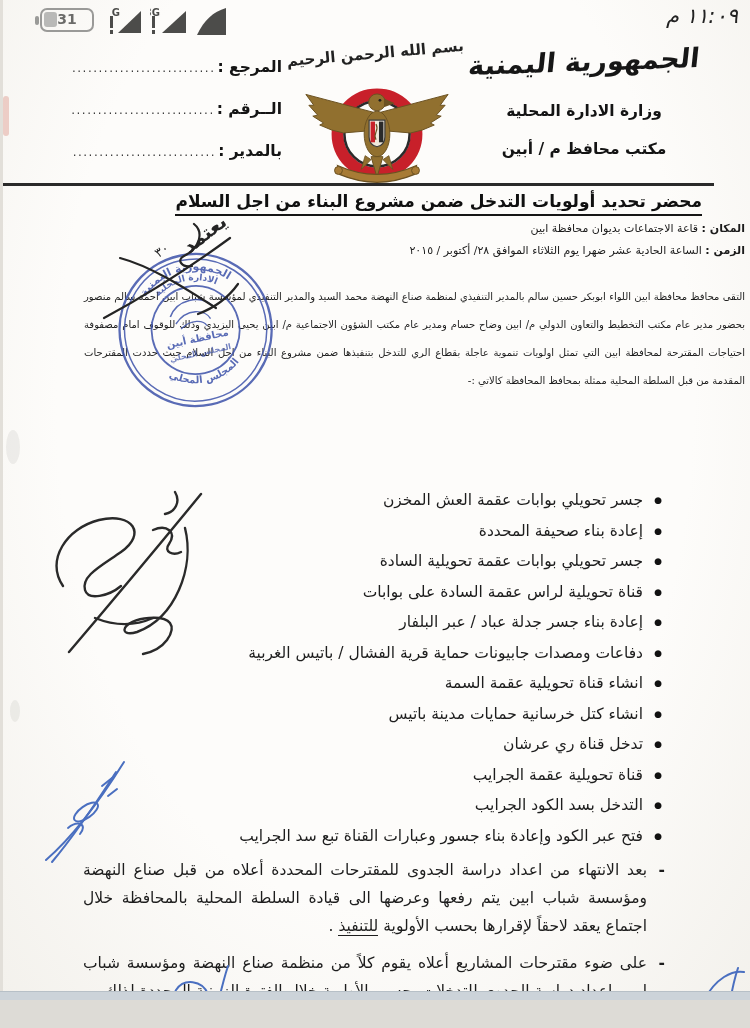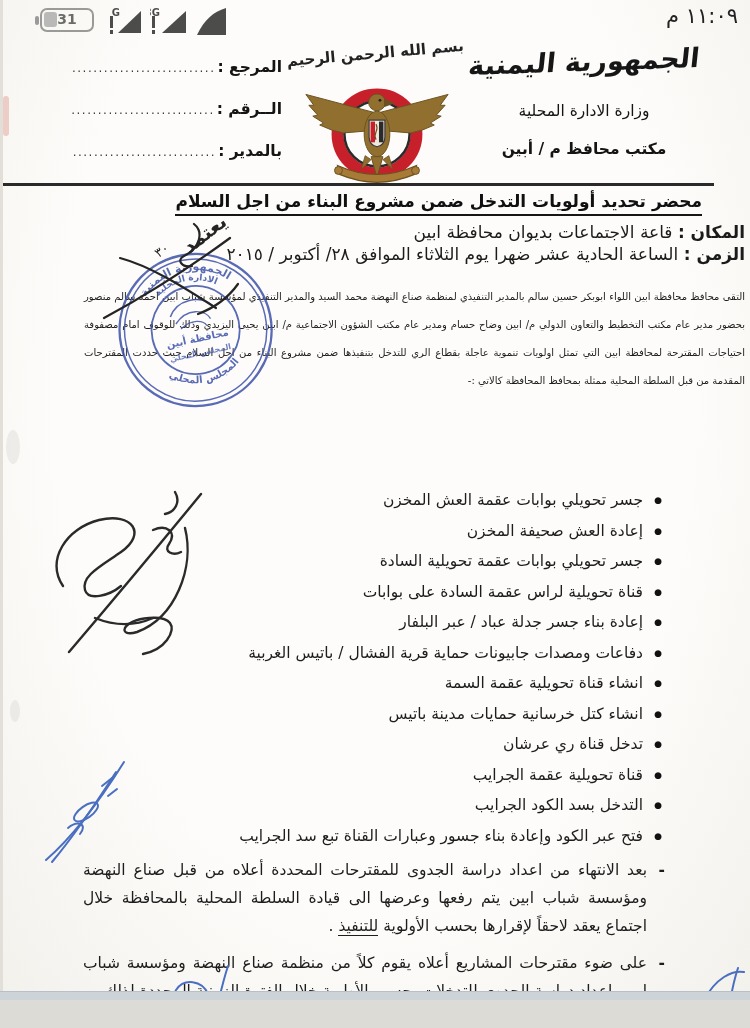--- a/index.html
+++ b/index.html
@@ -4,41 +4,41 @@
 <style>
   html,body{margin:0;padding:0;background:#dddbd6;}
   *{box-sizing:border-box;}
   .screen{
     position:relative;width:750px;height:1000px;overflow:hidden;
     background:radial-gradient(ellipse at 50% 40%, #fdfcfa 60%, #f3f1ec 100%);
     font-family:"DejaVu Sans", sans-serif;color:#1b1b1b;direction:rtl;
   }
   
   .statusbar{position:absolute;top:0;left:0;right:0;height:38px;background:transparent;}
-  .sb-time{position:absolute;top:4px;right:12px;font-size:21px;color:#222;direction:rtl;}
+  .sb-time{position:absolute;top:4px;right:12px;font-size:21px;color:#222;direction:rtl;font-style:italic;}
   .battery{position:absolute;top:8px;left:40px;width:54px;height:24px;border:2.5px solid #9a9a98;border-radius:7px;color:#6b6b69;font-size:14px;font-weight:bold;text-align:center;line-height:19px;direction:ltr;}
   .battery::before{content:"";position:absolute;left:-7px;top:6px;width:4px;height:9px;background:#9a9a98;border-radius:2px;}
   .battery .batt-fill{position:absolute;left:2px;top:2px;width:13px;height:15px;background:#b9b9b7;border-radius:3px;}
   .sig{position:absolute;top:6px;}
   .sig.g{left:108px;} .sig.g3{left:150px;} .wedge{position:absolute;top:8px;left:196px;}
   
   .country{position:absolute;top:46px;right:16px;width:300px;text-align:center;font-size:27px;font-weight:bold;transform:skewX(-8deg) rotate(-2deg);letter-spacing:-1px;color:#161616;}
-  .ministry{position:absolute;top:102px;right:16px;width:300px;text-align:center;font-size:15.5px;font-weight:normal;color:#141414;}
+  .ministry{position:absolute;top:102px;right:16px;width:300px;text-align:center;font-size:15.5px;font-weight:bold;color:#141414;}
   .office{position:absolute;top:140px;right:16px;width:300px;text-align:center;font-size:15.5px;font-weight:bold;color:#141414;}
   .bismillah{position:absolute;top:44px;left:296px;width:168px;text-align:center;font-size:15px;font-weight:bold;transform:rotate(-5deg);color:#222;white-space:nowrap;}
   .emblem{position:absolute;top:72px;left:298px;}
   .refs{position:absolute;top:58px;left:40px;width:242px;}
   .ref-row{display:flex;align-items:baseline;direction:rtl;margin-bottom:24px;}
   .ref-label{font-weight:bold;font-size:15.5px;white-space:nowrap;color:#141414;}
   .ref-dots{flex:1;overflow:hidden;white-space:nowrap;font-size:12px;color:#3a3a3a;letter-spacing:1.5px;direction:rtl;margin-right:2px;}
   .rule{position:absolute;top:183px;left:2px;right:36px;height:0;border-top:3px solid #2a2a2a;}
   
   .doc-title{position:absolute;top:191px;right:48px;font-size:17px;font-weight:bold;color:#101010;}
   .doc-title span{border-bottom:2px solid #161616;padding-bottom:3px;}
-  .meta{position:absolute;right:5px;font-size:17px;white-space:nowrap;}
+  .meta{position:absolute;right:5px;font-size:11px;white-space:nowrap;}
   .meta b{font-weight:bold;}
   .meta.loc{top:222px;} .meta.time{top:244px;}
   .intro{position:absolute;top:283px;right:5px;left:84px;font-size:10px;line-height:28px;text-align:justify;color:#1d1d1d;}
   .bullets{position:absolute;top:487px;right:88px;left:60px;margin:0;padding:0;list-style:none;}
   .bullets li{position:relative;height:30.5px;line-height:26px;padding-right:19px;font-size:15.5px;white-space:nowrap;color:#1d1d1d;}
   .bullets li::before{content:"●";position:absolute;right:0;top:0;font-size:9px;line-height:26px;color:#111;}
   .dashes{position:absolute;top:856px;right:103px;left:83px;margin:0;padding:0;list-style:none;}
   .dashes li{position:relative;font-size:15.5px;line-height:28px;text-align:justify;color:#1d1d1d;margin-bottom:9px;}
   .dashes li::before{content:"-";position:absolute;right:-18px;top:0;font-weight:bold;color:#1d1d1d;}
   .u{border-bottom:1.5px solid #1d1d1d;}
@@ -130,21 +130,21 @@
     <b>المكان :</b><span> قاعة الاجتماعات بديوان محافظة ابين</span>
   </div>
   <div class="meta time">
     <b>الزمن :</b><span> الساعة الحادية عشر ضهرا يوم  الثلاثاء الموافق ٢٨/ أكتوبر / ٢٠١٥</span>
   </div>
 
   <div class="intro">التقى محافظ محافظة ابين اللواء ابوبكر حسين سالم بالمدير التنفيذي لمنظمة صناع النهضة محمد السيد والمدير التنفيذي لمؤسسة شباب ابين احمد سالم منصور بحضور مدير عام مكتب التخطيط والتعاون الدولي م/ ابين وضاح حسام ومدير عام مكتب الشؤون الاجتماعية م/ ابين يحيى اليزيدي وذلك للوقوف امام مصفوفة احتياجات المقترحة لمحافظة ابين التي تمثل اولويات تنموية عاجلة بقطاع الري للتدخل بتنفيذها ضمن مشروع البناء من اجل السلام حيث حددت المقترحات المقدمة من قبل السلطة المحلية ممثلة بمحافظ المحافظة كالاتي :-</div>
 
   <ul class="bullets">
     <li><span>جسر تحويلي بوابات عقمة العش المخزن</span></li>
-    <li><span>إعادة العش صحيفة المخزن</span></li>
+    <li><span>إعادة بناء صحيفة المحددة</span></li>
     <li><span>جسر تحويلي بوابات عقمة تحويلية السادة</span></li>
     <li><span>قناة تحويلية لراس عقمة السادة على بوابات</span></li>
     <li><span>إعادة بناء جسر جدلة عباد / عبر البلفار</span></li>
     <li><span>دفاعات ومصدات جابيونات حماية قرية الفشال / باتيس الغربية</span></li>
     <li><span>انشاء قناة تحويلية عقمة السمة</span></li>
     <li><span>انشاء كتل خرسانية حمايات مدينة باتيس</span></li>
     <li><span>تدخل قناة ري عرشان</span></li>
     <li><span>قناة تحويلية عقمة الجرايب</span></li>
     <li><span>التدخل بسد الكود الجرايب</span></li>
     <li><span>فتح عبر الكود وإعادة بناء جسور وعبارات القناة تبع سد الجرايب</span></li>

